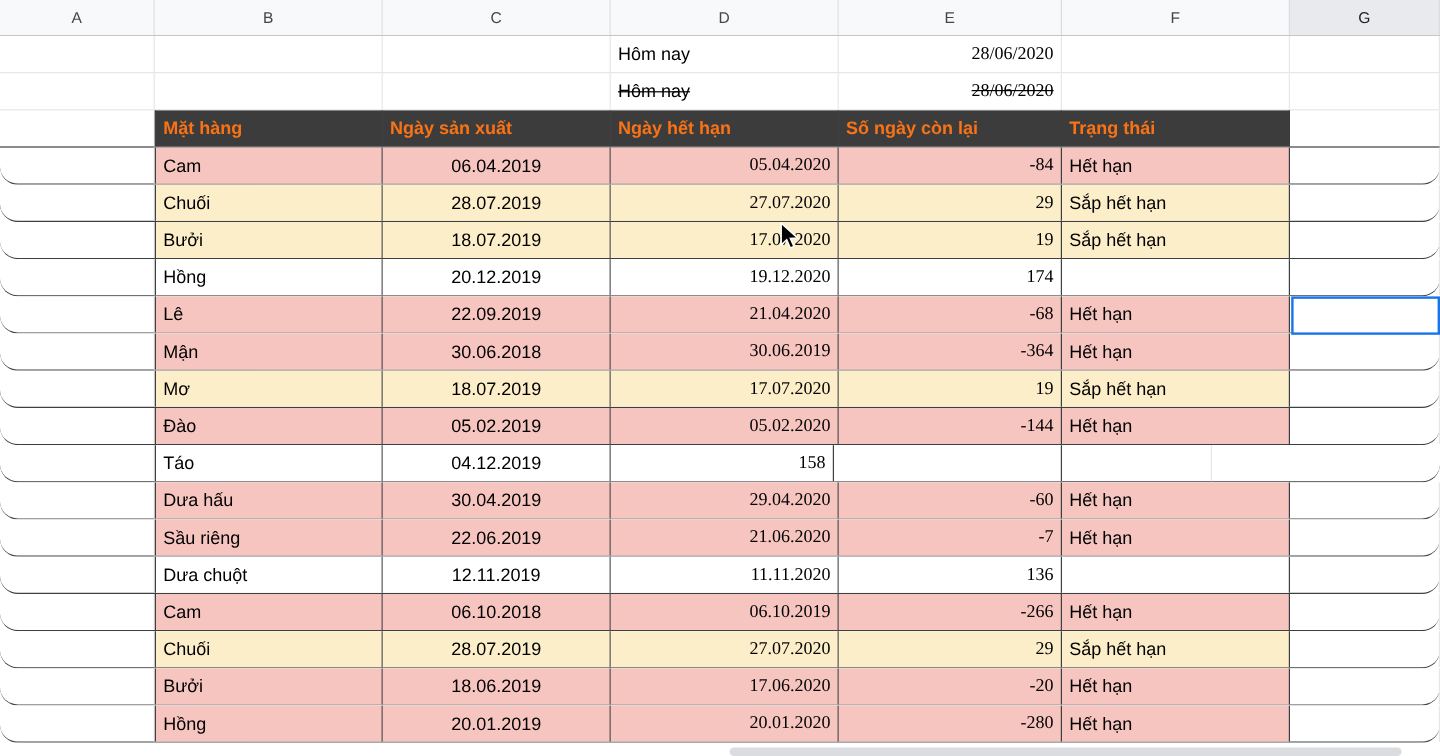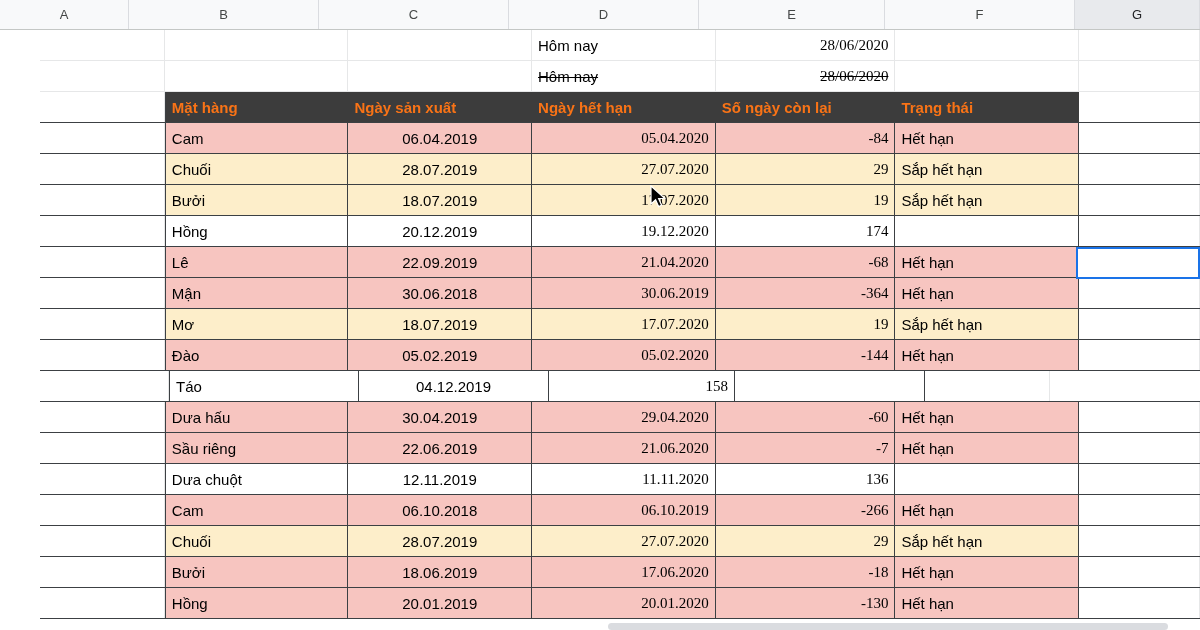--- a/index.html
+++ b/index.html
@@ -53,21 +53,20 @@
     top: 30px;
     left: 0;
     width: 1200px;
     height: 600px;
   }
   .row {
     display: flex;
     box-sizing: border-box;
     height: 31px;
     border-bottom: 1px solid #e6e7e8;
-    margin-left: 40px;
   }
   .cell {
     box-sizing: border-box;
     border-right: 1px solid #e6e7e8;
     padding: 0 6px;
     display: flex;
     align-items: center;
     overflow: hidden;
     white-space: nowrap;
     background: transparent;
@@ -99,21 +98,21 @@
   .row-hdr { border-bottom: 1px solid #3c4043; }
 
   .st-expired { background: #f7c5c0; }
   .st-soon    { background: #fdeeca; }
   .st-ok      { background: #ffffff; }
 
   .body-row .cell.in-table {
     border-right: 1px solid #3c4043;
     border-bottom: none;
   }
-  .body-row { border-bottom: 1px solid #3c4043; }
+  .body-row { border-bottom: 1px solid #3c4043; border-radius: 15px; }
 
   .strike { text-decoration: line-through; }
 
   
   .sel-cell {
     box-sizing: border-box;
     border: 2px solid #1a73e8;
     background: #ffffff;
   }
 
@@ -320,30 +319,30 @@
           <div class="cell c-d in-table right st-soon">27.07.2020</div>
           <div class="cell c-e in-table right st-soon">29</div>
           <div class="cell c-f in-table st-soon">Sắp hết hạn</div>
           <div class="cell c-g"></div>
         </div>
         <div class="row body-row">
           <div class="cell c-a"></div>
           <div class="cell c-b in-table tbl-left-edge st-expired">Bưởi</div>
           <div class="cell c-c in-table center st-expired">18.06.2019</div>
           <div class="cell c-d in-table right st-expired">17.06.2020</div>
-          <div class="cell c-e in-table right st-expired">-18</div>
+          <div class="cell c-e in-table right st-expired">-20</div>
           <div class="cell c-f in-table st-expired">Hết hạn</div>
           <div class="cell c-g"></div>
         </div>
         <div class="row body-row">
           <div class="cell c-a"></div>
           <div class="cell c-b in-table tbl-left-edge st-expired">Hồng</div>
           <div class="cell c-c in-table center st-expired">20.01.2019</div>
           <div class="cell c-d in-table right st-expired">20.01.2020</div>
-          <div class="cell c-e in-table right st-expired">-130</div>
+          <div class="cell c-e in-table right st-expired">-280</div>
           <div class="cell c-f in-table st-expired">Hết hạn</div>
           <div class="cell c-g"></div>
         </div>
       </div>
 
   </div>
 
   <div class="sel-cell" style="position:absolute; left:1076px; top:247px; width:124px; height:32px;"></div>
 
   <div class="cursor" style="left:650px; top:185px;">

